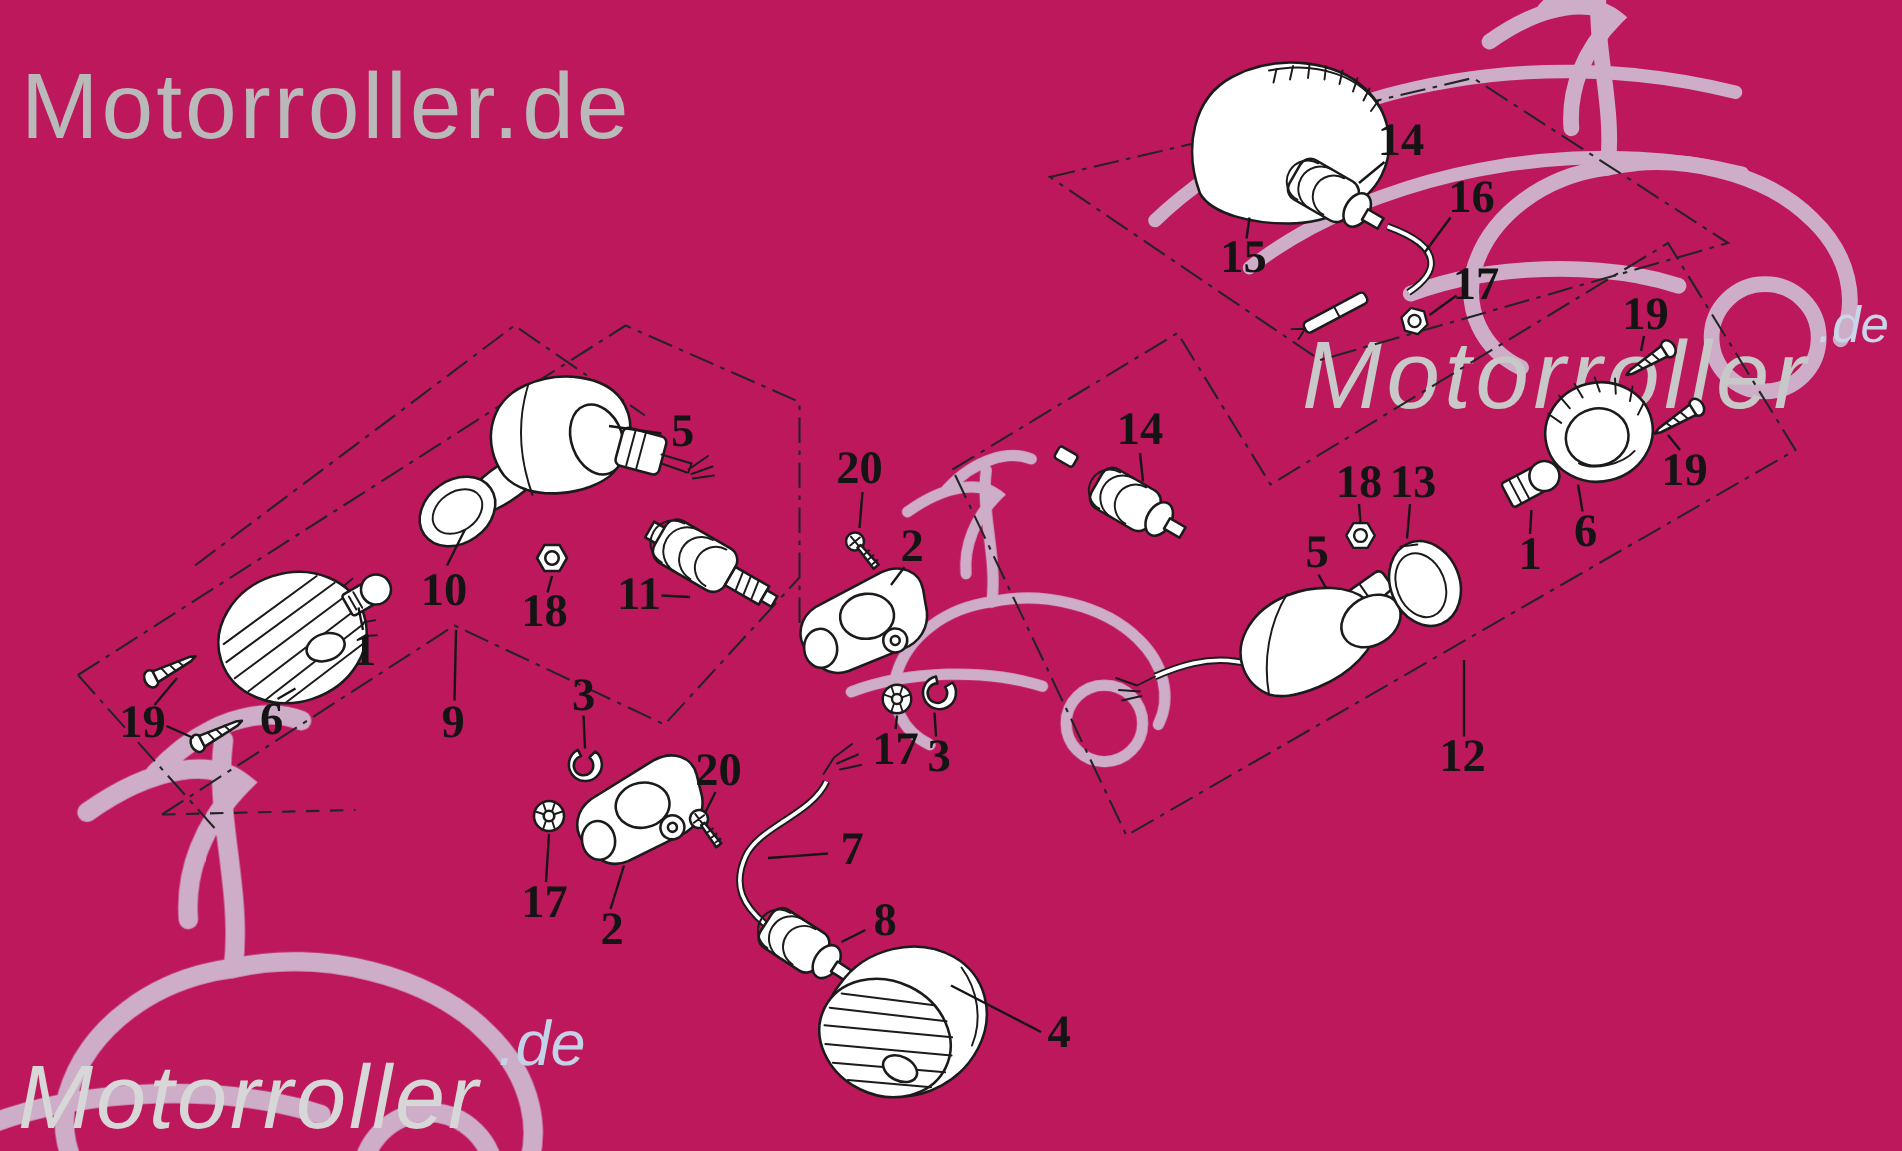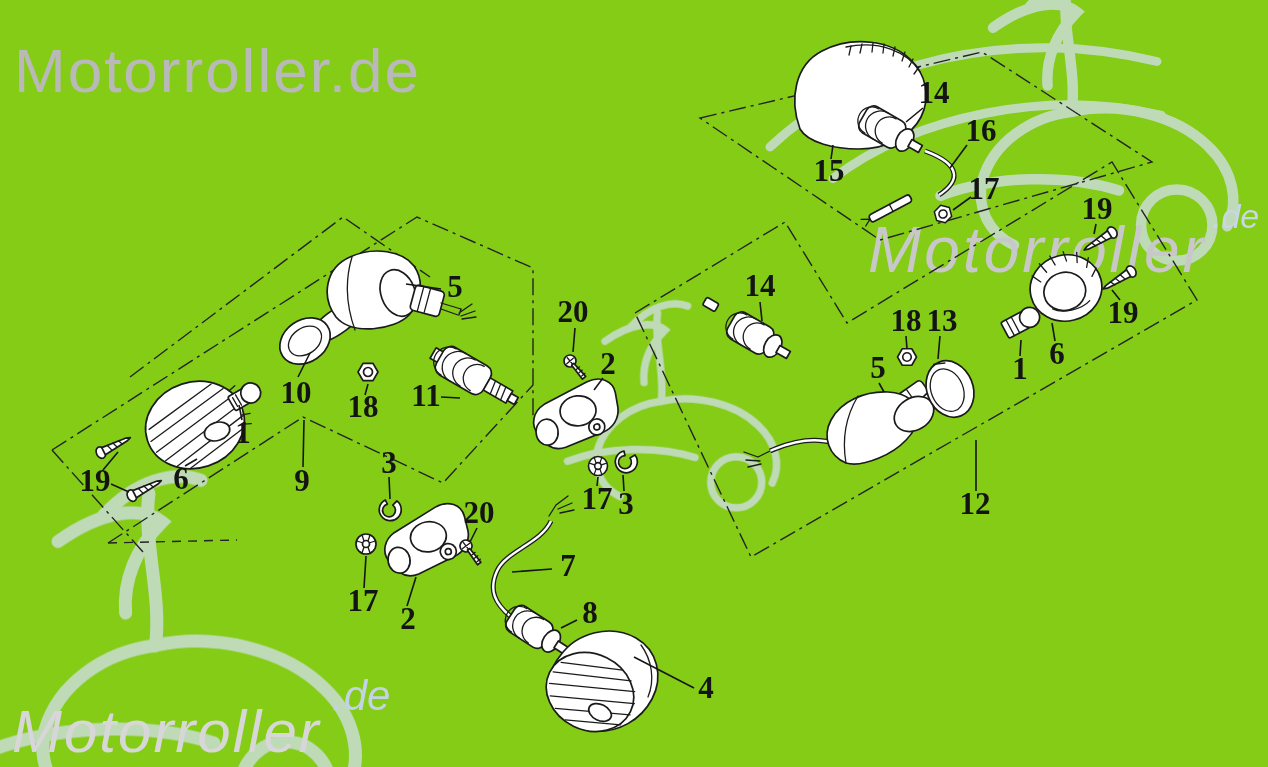--- a/index.html
+++ b/index.html
@@ -1,16 +1,16 @@
 <!DOCTYPE html>
 <html><head>
 <meta charset="utf-8">
 <style>
   html,body{margin:0;padding:0;background:#fff;}
-  .stage{position:relative;width:1268px;height:767px;background:#84cc16;overflow:hidden;}
+  .stage{position:relative;width:1268px;height:767px;background:#be185d;overflow:hidden;}
   svg{position:absolute;left:0;top:0;}
   .p{fill:#ffffff;stroke:#1b1b1b;stroke-width:1.7;stroke-linejoin:round;}
   .d{fill:none;stroke:#1b1b1b;stroke-width:1.3;stroke-linecap:round;}
   .w2{fill:none;stroke:#1b1b1b;stroke-width:5;}
   .w2w{fill:none;stroke:#ffffff;stroke-width:2.4;}
   .box{fill:none;stroke:#242424;stroke-width:1.4;stroke-dasharray:17 5 3 5;}
   .boxdash{fill:none;stroke:#242424;stroke-width:1.4;stroke-dasharray:9 7;}
   .leader{stroke:#161616;stroke-width:1.6;fill:none;}
   .callout{font-family:"Liberation Serif",serif;font-size:31px;font-weight:bold;fill:#141414;text-anchor:middle;}
   .wm{font-family:"Liberation Sans",sans-serif;}

